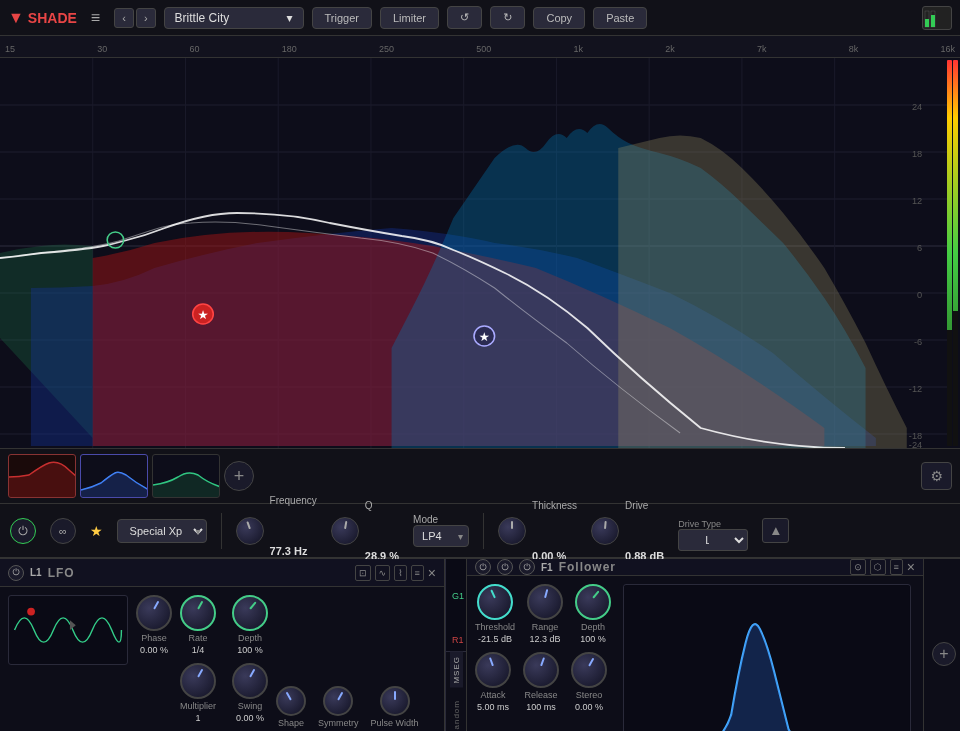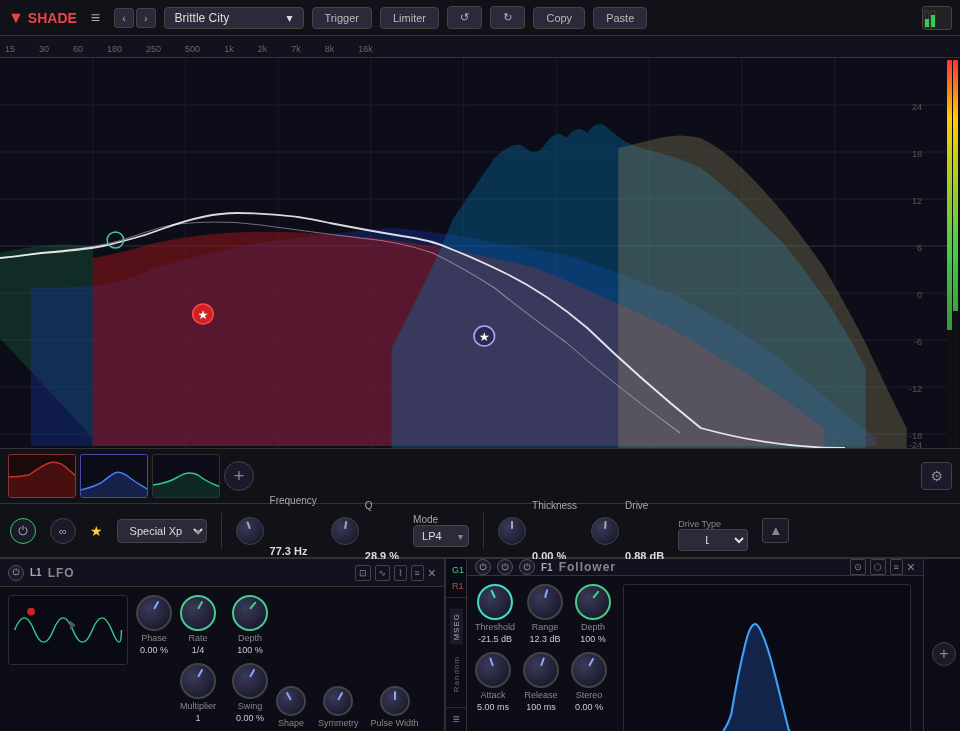--- a/index.html
+++ b/index.html
@@ -94,20 +94,21 @@
       display: flex;
       align-items: flex-end;
       padding: 0 0 3px 0;
       border-bottom: 1px solid #333;
       position: relative;
     }
     .freq-ruler-inner {
       display: flex;
       width: 100%;
       padding: 0 5px;
+      justify-content: space-between;
       gap: 24px;
     }
     .freq-label {
       font-size: 9px;
       color: #666;
     }
 
     
     .eq-area {
       position: relative;
@@ -450,22 +451,22 @@
       background: #1a1a2a;
     }
     .g1r1-btn {
       background: none;
       border: none;
       font-size: 9px;
       cursor: pointer;
       padding: 2px 4px;
       border-radius: 2px;
     }
-    .g1r1-btn.g1 { color: #44cc88; }
-    .g1r1-btn.r1 { color: #cc4444; }
+    .g1r1-btn.g1 { color: #44cc88; margin-top: 26px; }
+    .g1r1-btn.r1 { color: #cc4444; margin-top: 28px; }
 
     
     .follower-section {
       flex: 1;
       display: flex;
       flex-direction: column;
     }
     .follower-body {
       display: flex;
       flex: 1;

